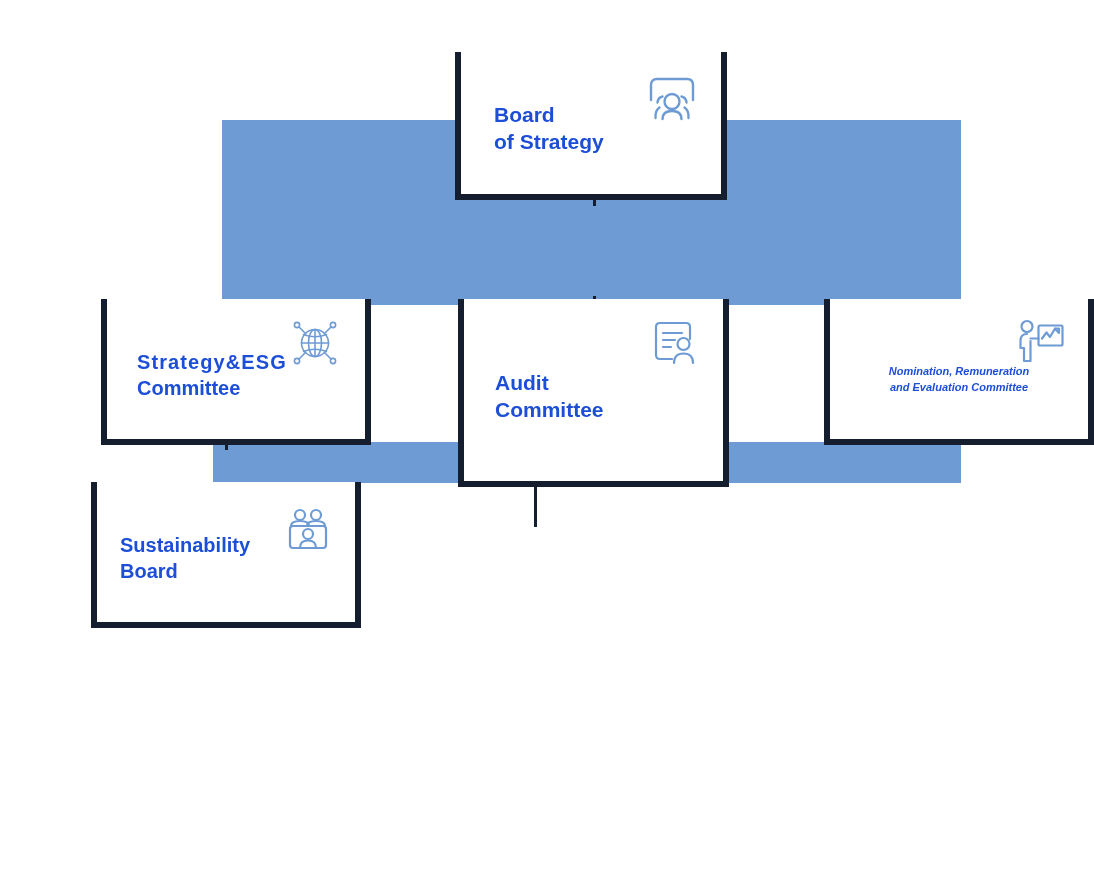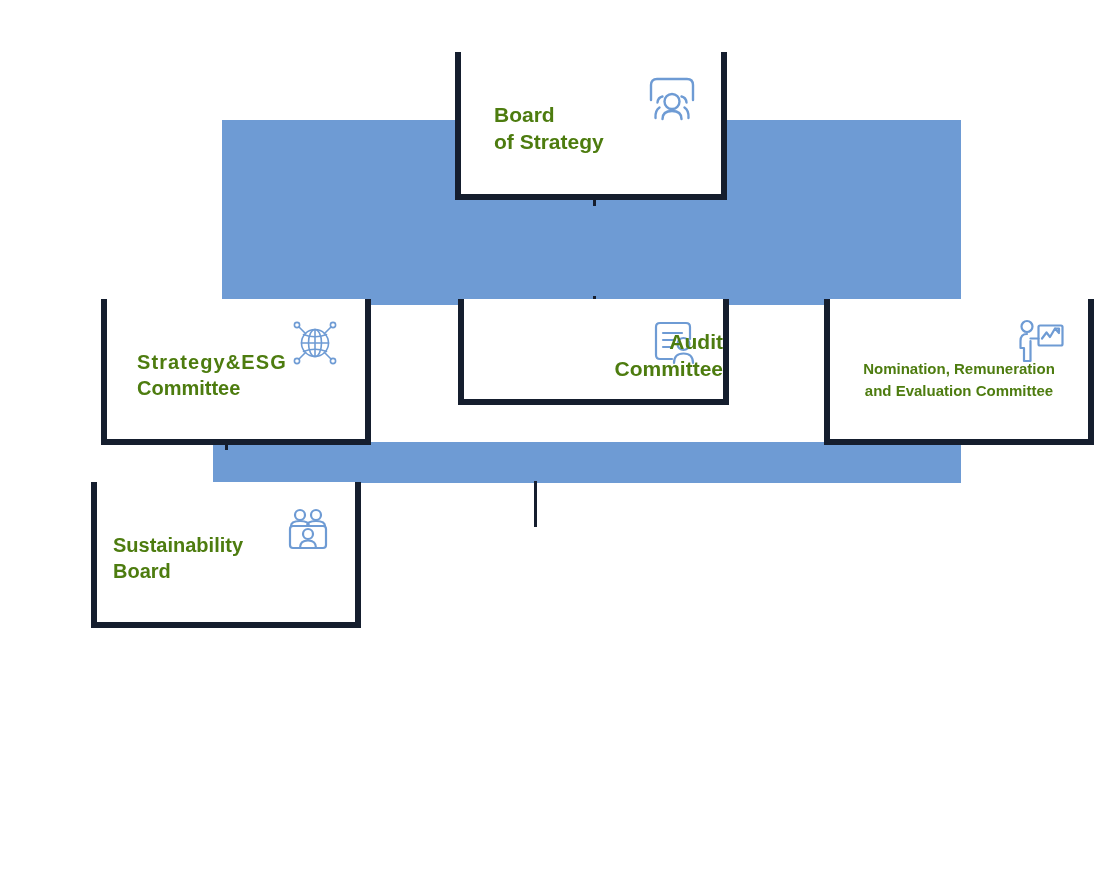--- a/index.html
+++ b/index.html
@@ -64,21 +64,21 @@
     position: relative;
     width: 100%;
     height: 100%;
     display: flex;
     flex-direction: column;
     justify-content: center;
   }
 
   .card-title {
     position: relative;
-    color: #4d7c0f;
+    color: #1d4ed8;
     font-weight: bold;
     line-height: 1.28;
     white-space: pre-line;
     z-index: 2;
   }
 
   .card-icon {
     position: absolute;
     z-index: 1;
     pointer-events: none;
@@ -120,60 +120,60 @@
   }
   #card-strategy .card-icon {
     top: 18px;
     right: 24px;
   }
 
   #card-audit {
     left: 458px;
     top: 299px;
     width: 271px;
-    height: 106px;
-    text-align: right;
+    height: 188px;
   }
   #card-audit .card-title {
     font-size: 21px;
     padding-left: 31px;
     margin-top: 14px;
   }
   #card-audit .card-icon {
     top: 20px;
     right: 25px;
   }
 
   #card-nomination {
     left: 824px;
     top: 299px;
     width: 270px;
     height: 146px;
   }
   #card-nomination .card-title {
-    font-size: 15px;
+    font-size: 11px;
     text-align: center;
     padding: 0 14px;
     margin-top: 22px;
     line-height: 1.45;
+    font-style: italic;
   }
   #card-nomination .card-icon {
     top: 20px;
     right: 22px;
   }
 
   #card-sustainability {
     left: 91px;
     top: 482px;
     width: 270px;
     height: 146px;
   }
   #card-sustainability .card-title {
     font-size: 20px;
-    padding-left: 16px;
+    padding-left: 23px;
     margin-top: 14px;
   }
   #card-sustainability .card-icon {
     top: 26px;
     right: 24px;
   }
 
   
   .stem {
     position: absolute;

